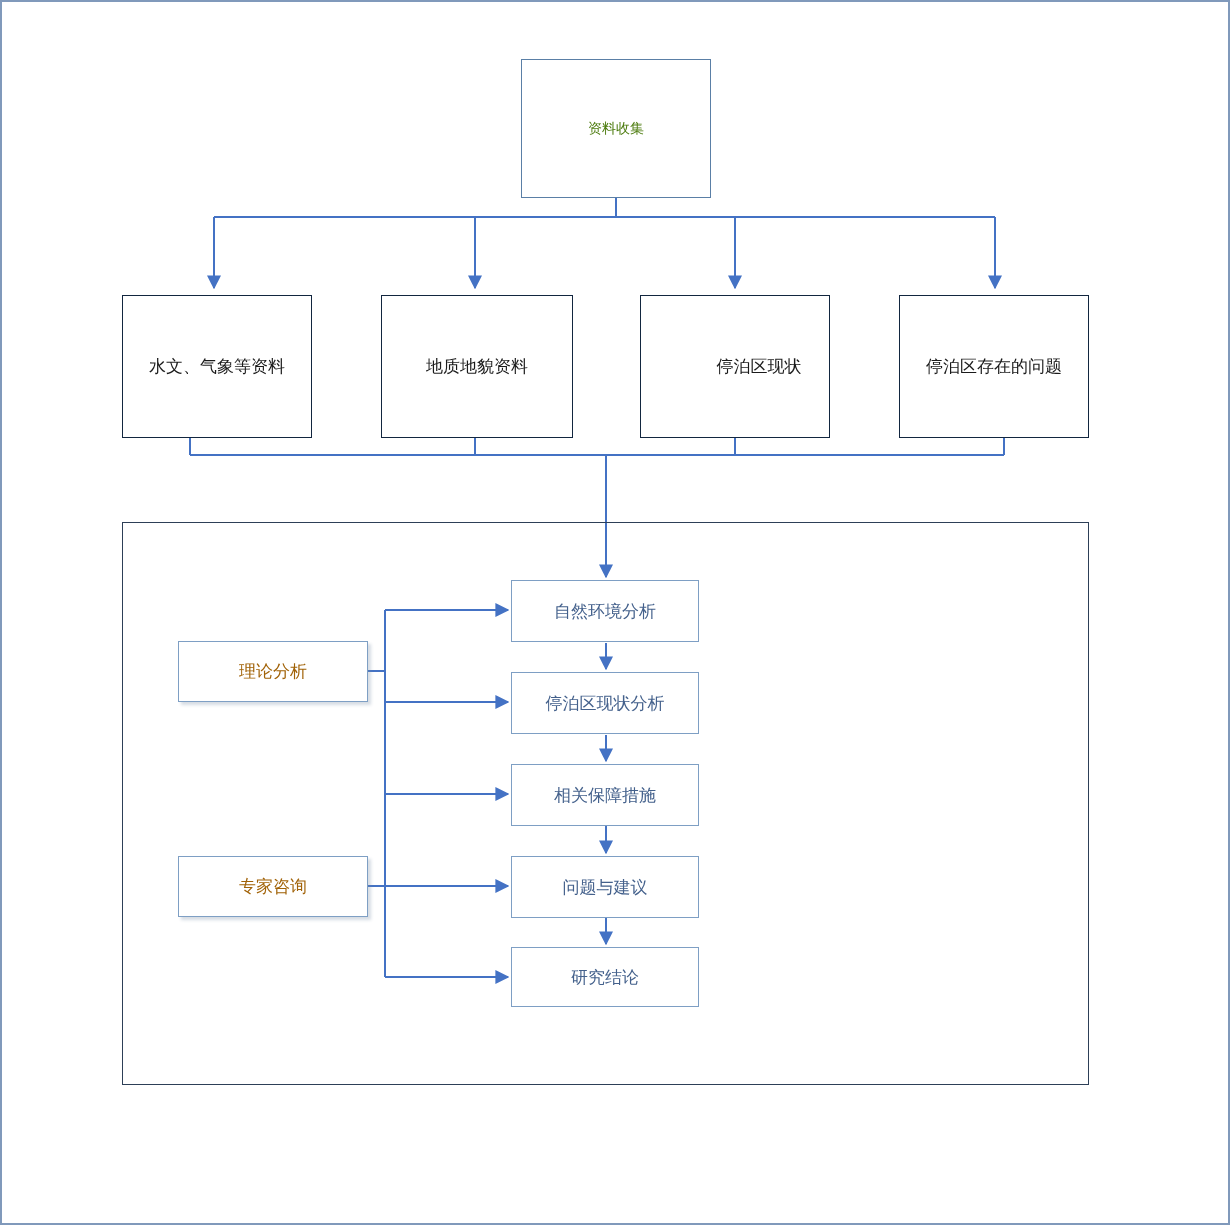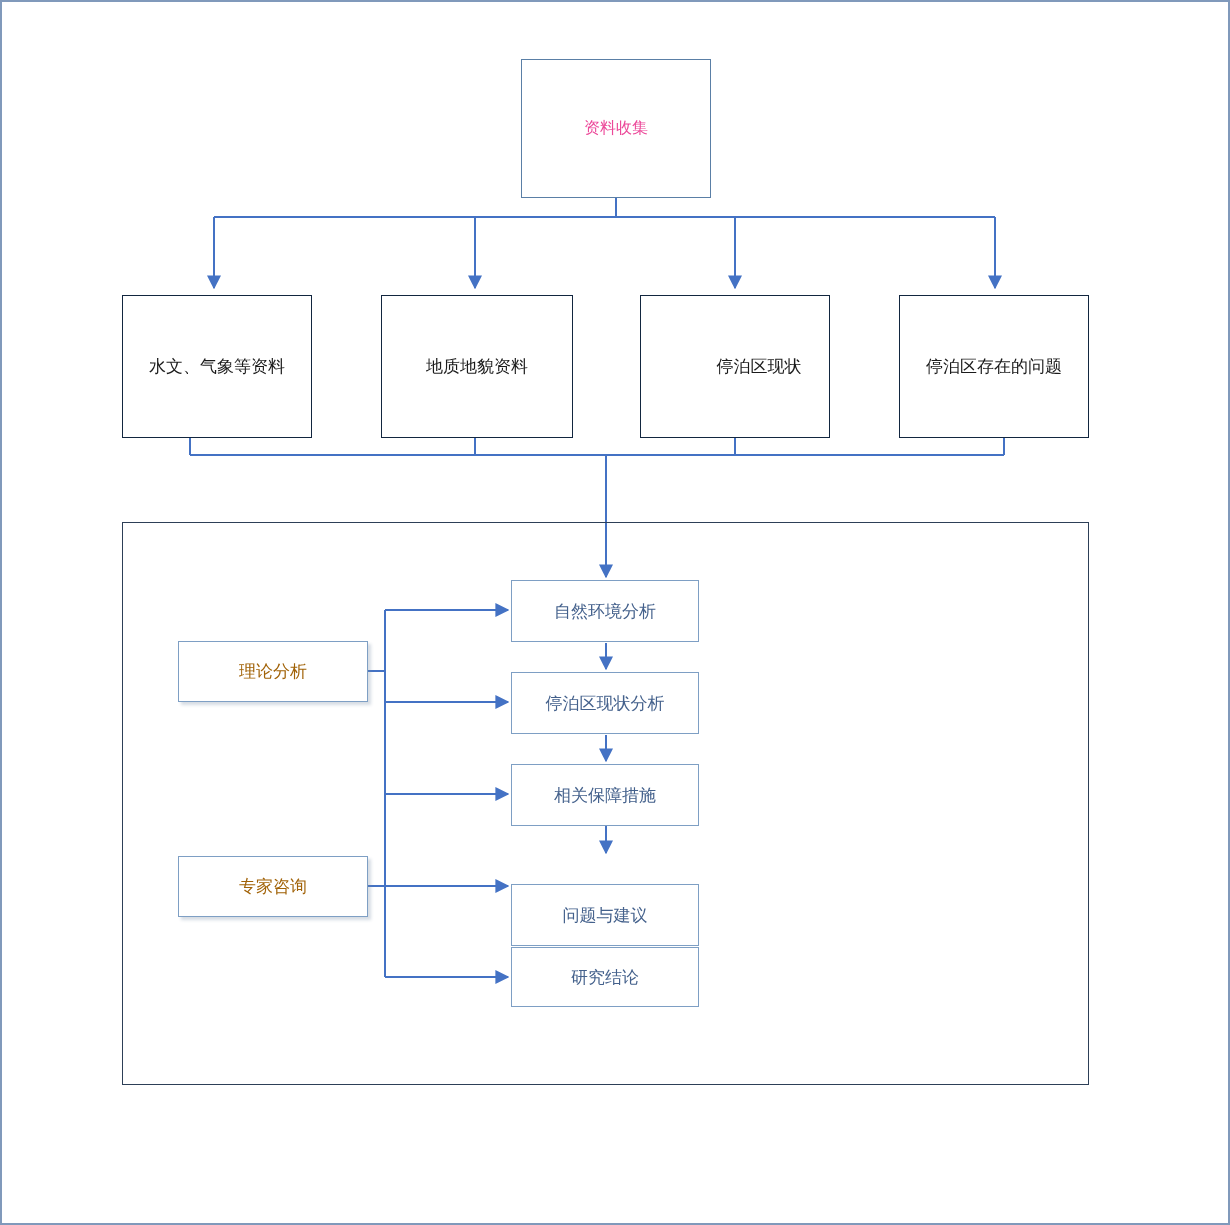--- a/index.html
+++ b/index.html
@@ -41,22 +41,22 @@
     white-space: nowrap;
   }
   
   .node-dark {
     border: 1.6px solid #12263f;
     color: #1a1a1a;
     font-size: 17px;
   }
   .node-top {
     border: 1.4px solid #5a7fa6;
-    color: #ec4899;
-    font-size: 16px;
+    color: #4d7c0f;
+    font-size: 14px;
   }
   
   .node-blue {
     border: 1.3px solid #7e9fc4;
     color: #44618c;
     font-size: 17px;
   }
   
   .node-input {
     border: 1.3px solid #7e9fc4;
@@ -158,21 +158,21 @@
   </div>
 
   <div class="node node-blue" style="left:509px; top:670px; width:188px; height:62px;">
     <span class="node-label">停泊区现状分析</span>
   </div>
 
   <div class="node node-blue" style="left:509px; top:762px; width:188px; height:62px;">
     <span class="node-label">相关保障措施</span>
   </div>
 
-  <div class="node node-blue" style="left:509px; top:882px; width:188px; height:62px;">
+  <div class="node node-blue" style="left:509px; top:854px; width:188px; height:62px;">
     <span class="node-label">问题与建议</span>
   </div>
 
   <div class="node node-blue" style="left:509px; top:945px; width:188px; height:60px;">
     <span class="node-label">研究结论</span>
   </div>
 
 </div>
 
 </body></html>

